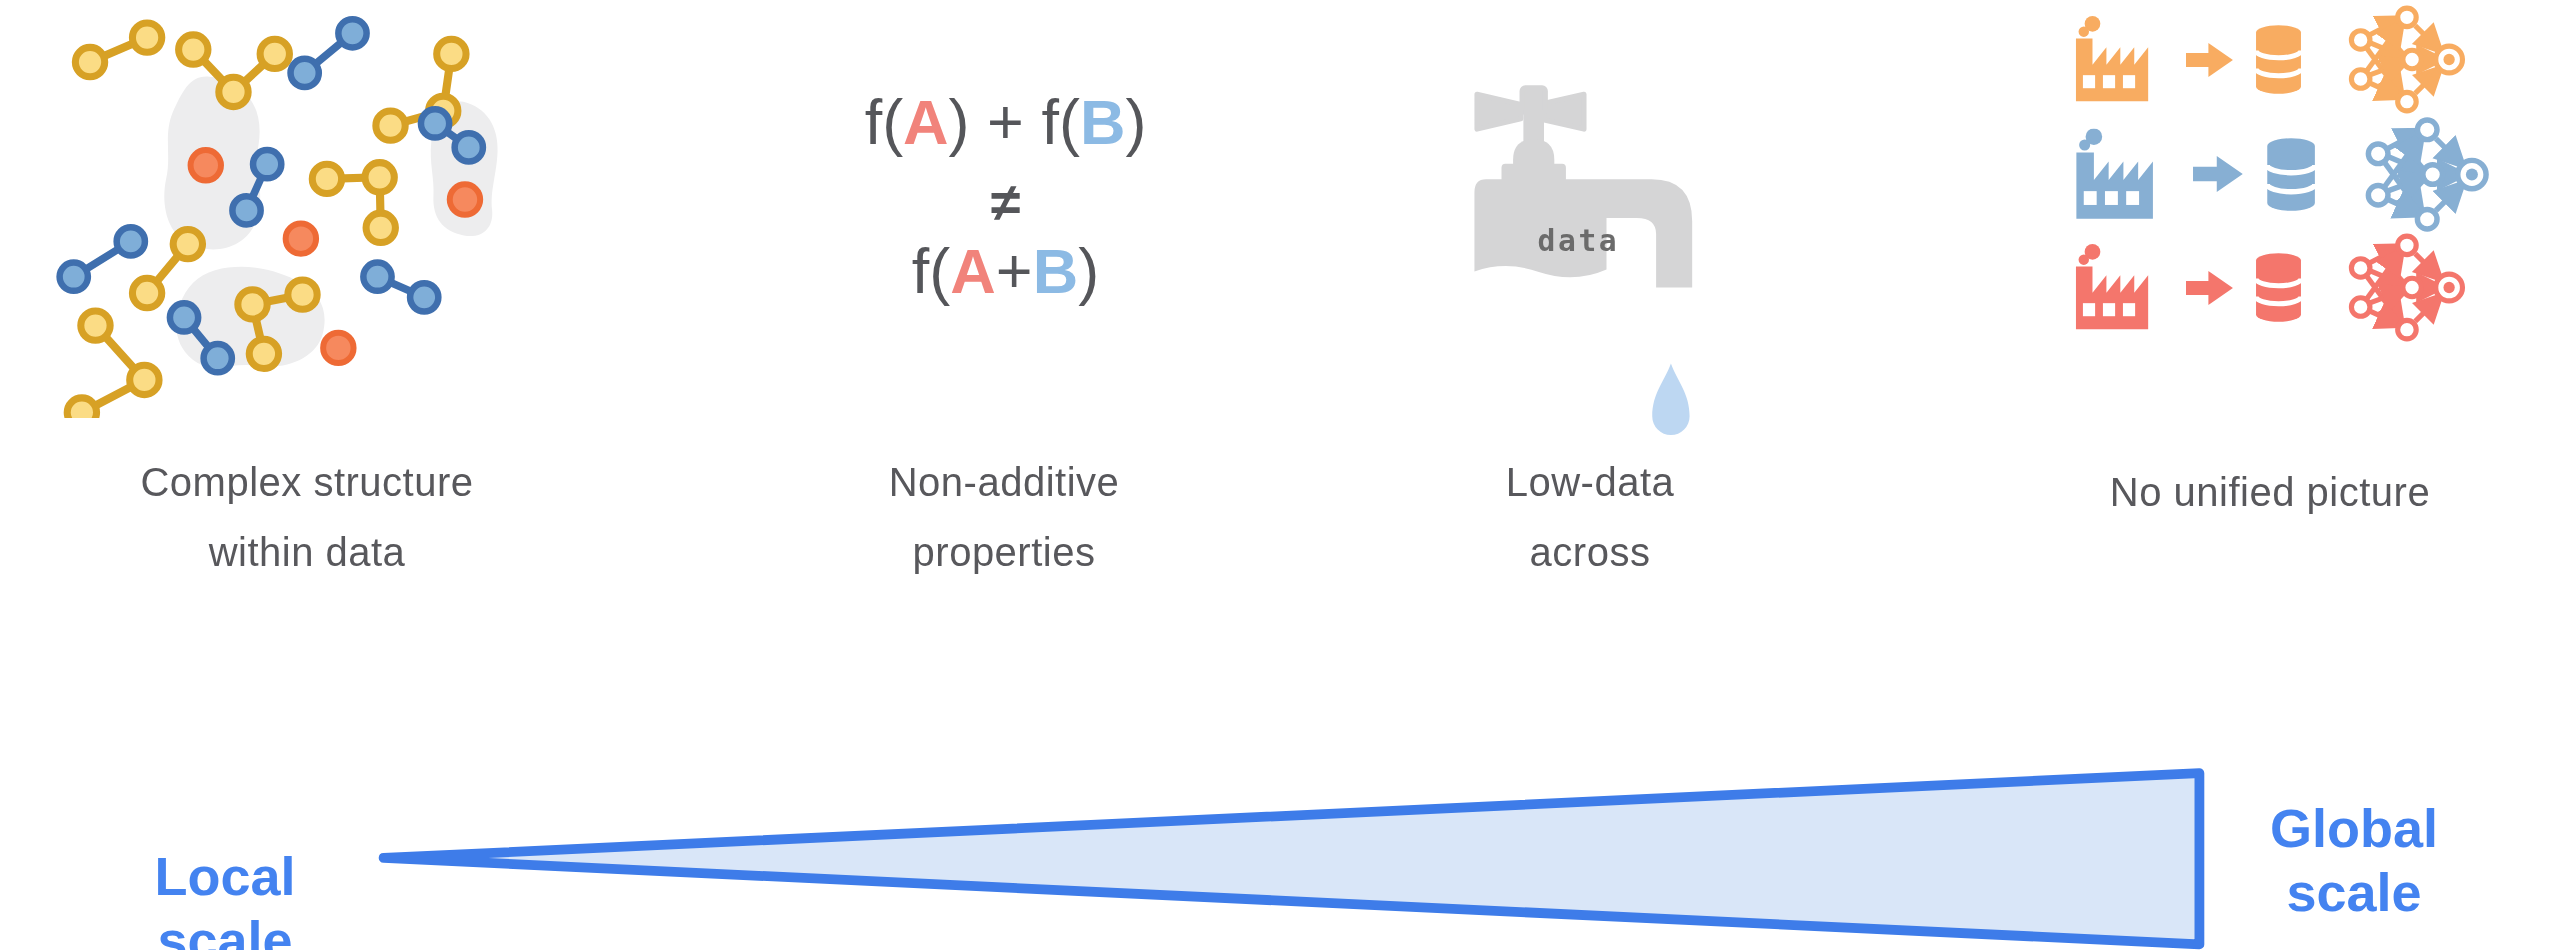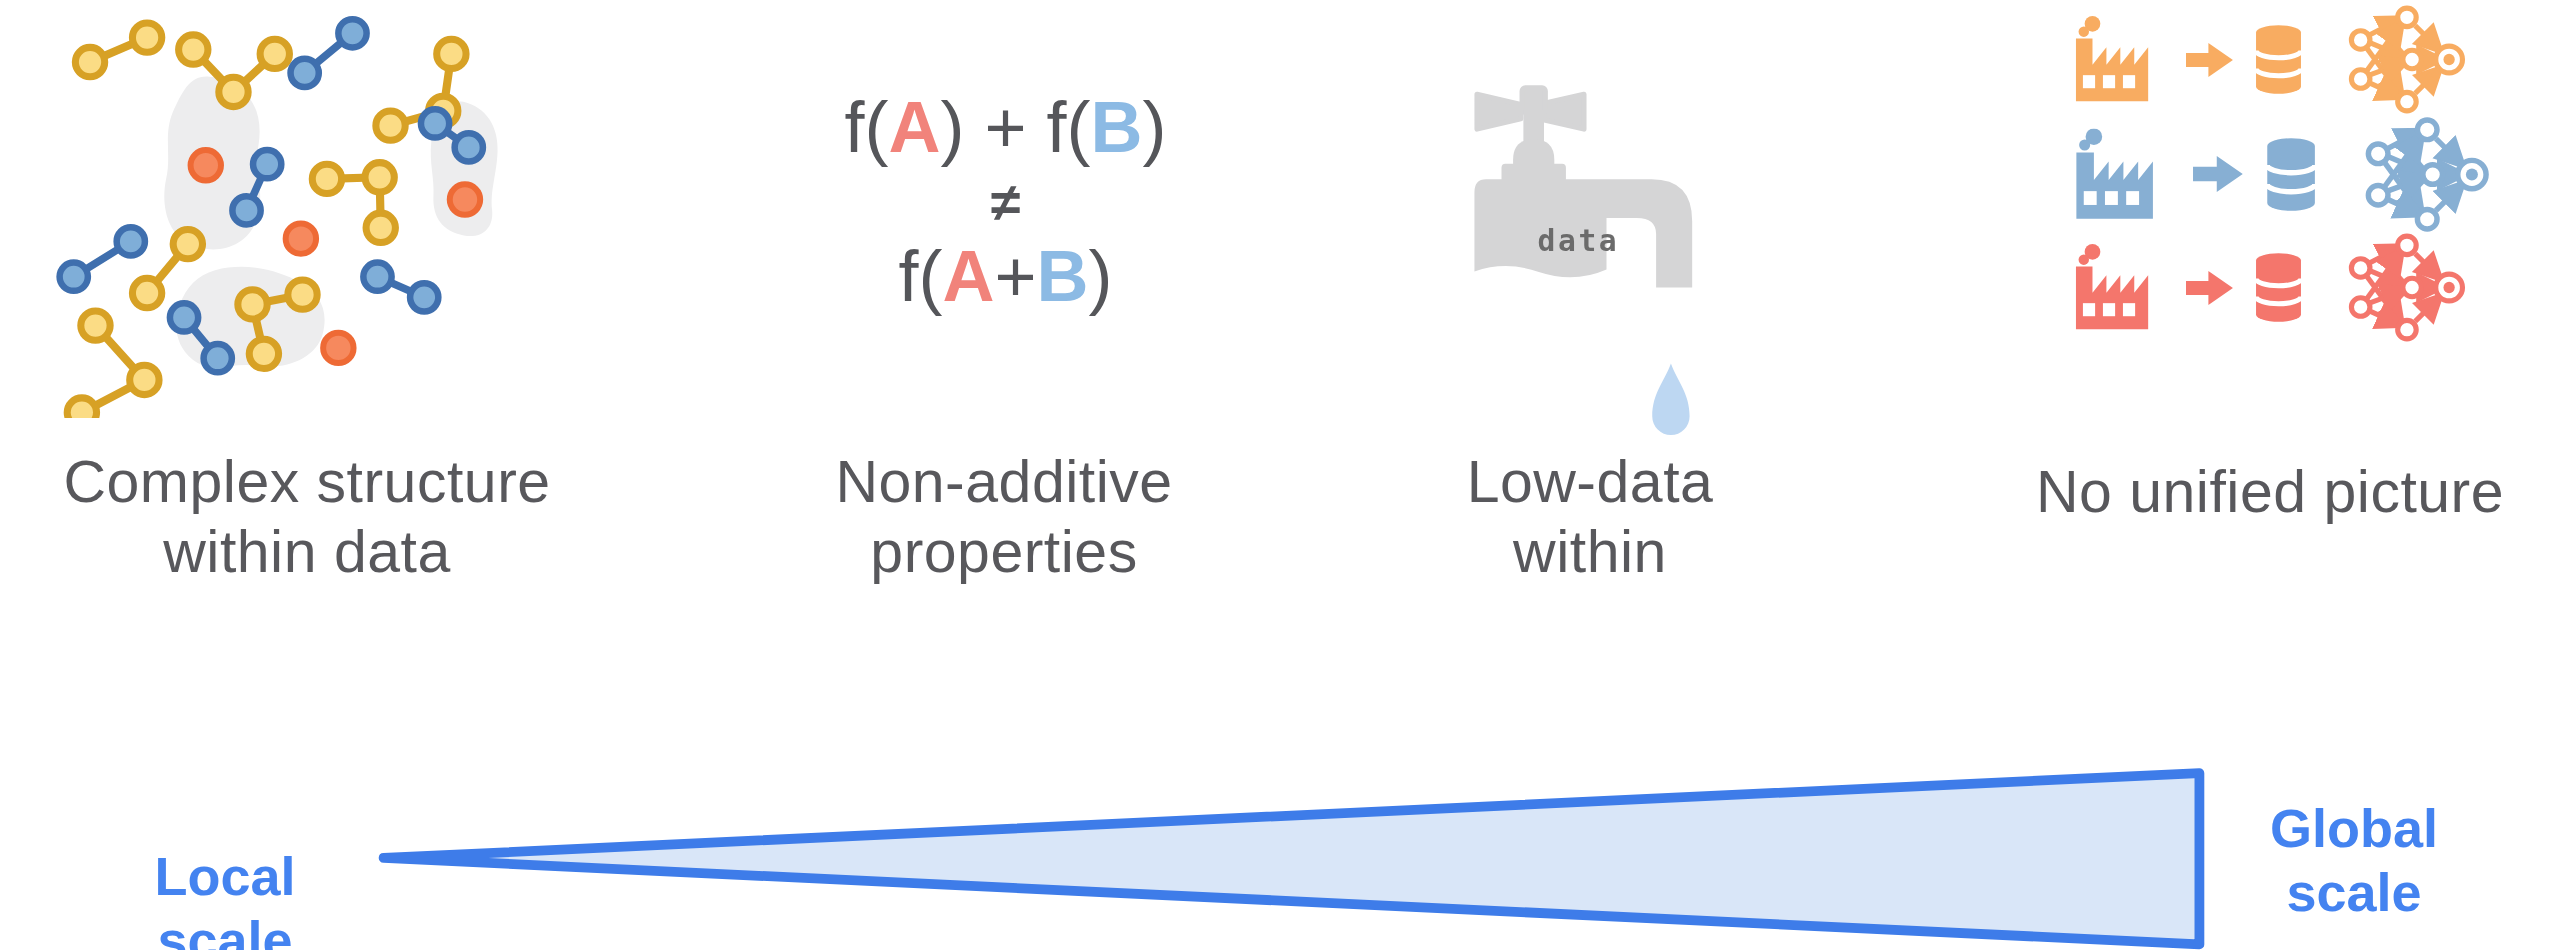--- a/index.html
+++ b/index.html
@@ -1,21 +1,21 @@
 <!DOCTYPE html>
 <html style="--caption_gray: #58585c; --formula_gray: #55565a; --salmon: #f1837b; --sky_blue: #8cbae4; --mol_yellow_fill: #fbdc85; --mol_yellow_stroke: #d7a125; --mol_blue_fill: #7faed8; --mol_blue_stroke: #3f6fae; --mol_orange_fill: #f6895e; --mol_orange_stroke: #ee6a35; --blob_gray: #ededee; --faucet_gray: #d5d5d6; --faucet_text: #6b6b6b; --droplet_blue: #bdd7f2; --domain_orange: #f8ac61; --domain_blue: #87afd3; --domain_red: #f4766c; --wedge_fill: #d9e6f8; --wedge_stroke: #3e7ce9; --label_blue: #4483f0;font-size:8.7px"><head>
 <meta charset="utf-8">
 <style>
   html,body{margin:0;padding:0;background:#fff;}
   .canvas{position:relative;width:2576px;height:951px;background:#fff;overflow:hidden;
           font-family:"Liberation Sans",sans-serif;}
   .abs{position:absolute;}
-  .caption{width:544px;text-align:center;font-size:59px;line-height:70px;
+  .caption{width:544px;text-align:center;font-size:40px;line-height:70px;
            color:var(--caption_gray);letter-spacing:0.5px;}
-  .formula-line{width:337px;text-align:center;font-size:72px;color:var(--formula_gray);font-weight:500;}
+  .formula-line{width:337px;text-align:center;font-size:63px;color:var(--formula_gray);font-weight:500;}
   .formula-neq{width:337px;text-align:center;font-size:54px;color:var(--formula_gray);font-weight:600;}
   .tok-a{color:var(--salmon);font-weight:700;}
   .tok-b{color:var(--sky_blue);font-weight:700;}
   .scale-label{width:190px;text-align:center;font-size:54px;line-height:64px;
                font-weight:700;color:var(--label_blue);}
   .pipe-col{display:flex;flex-direction:column;}
   .pipe-row{display:flex;align-items:center;height:114px;}
   .row-blue{transform:scale(1.06);transform-origin:left center;}
   .gap-a{width:30px;} .gap-b{width:16.3px;} .gap-c{width:41px;}
   svg{display:block;}
@@ -140,21 +140,21 @@
       <rect x="52" y="126" width="100" height="30" rx="6"></rect>
 
       <path d="M28,150 H285 Q348,150 348,215 V318 H292 V235 Q292,210 262,210 H215 V290 Q165,312 110,294 Q60,276 10,293 V170 Q10,150 28,150 Z"></path>
     </g>
     <text x="108" y="262" class="faucet-label">data</text>
     <path fill="var(--droplet_blue)" d="M315,436 C325,464 344,482 344,518 A29,29 0 1 1 286,518 C286,482 305,464 315,436 Z"></path>
   </svg>
 
   <div class="abs caption" style="left:1318px;top:447px;">
     <div>Low-data</div>
-    <div>within</div>
+    <div>across</div>
   </div>
 
   <div class="abs pipe-col" style="left:2069px;top:2.7px;">
 
     <div class="pipe-row" style="color:var(--domain_orange);">
       <svg width="87" height="87" viewBox="0 0 100 100" fill="currentColor">
         <circle cx="27" cy="9" r="9"></circle>
           <circle cx="17" cy="18" r="6"></circle>
         <path d="M8,98 L8,26 L27,26 L27,56 L43,36 L43,56 L59,36 L59,56 L75,36 L75,56 L91,36 L91,98 Z"></path>
         <g fill="#fff">

